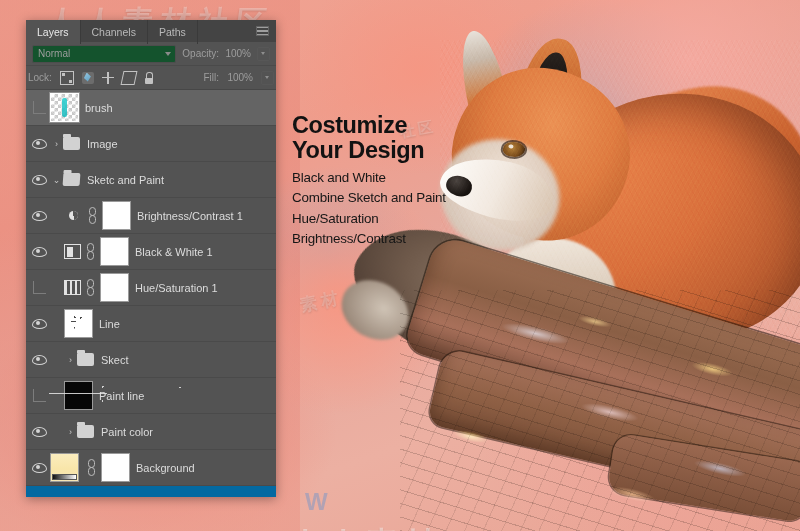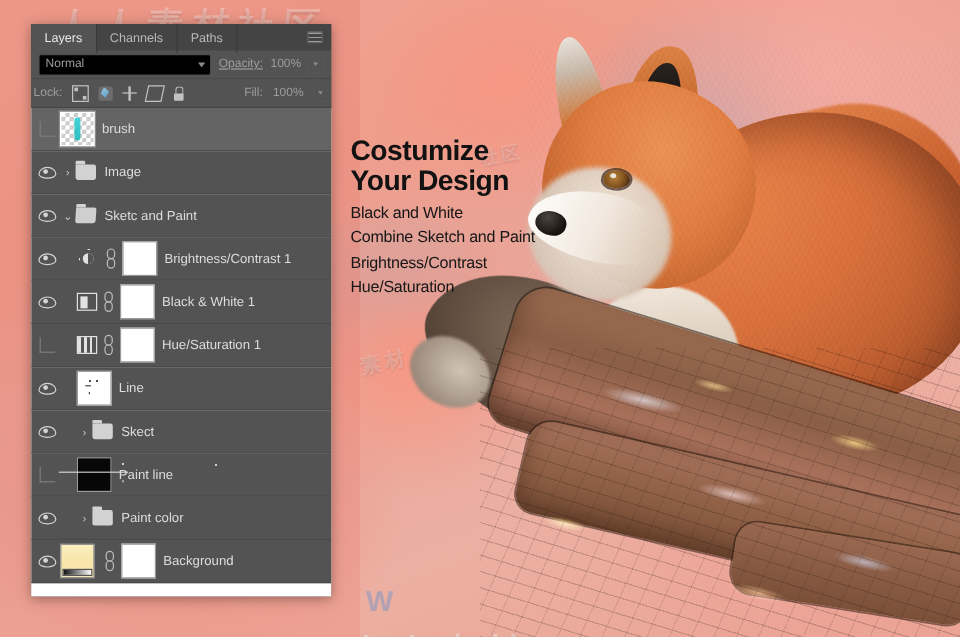--- a/index.html
+++ b/index.html
@@ -233,23 +233,23 @@
   .ic-shape{border:1.4px solid #cecece;}
   .ic-shape::before,.ic-shape::after{content:"";position:absolute;width:3px;height:3px;background:#cecece;}
   .ic-shape::before{left:-2px;top:-2px;}
   .ic-shape::after{right:-2px;bottom:-2px;}
   .ic-smart{border:1.4px solid #cecece;border-radius:1px;}
   .ic-smart::after{content:"";position:absolute;right:-1px;bottom:-1px;width:6px;height:6px;border-right:1.4px solid #cecece;border-bottom:1.4px solid #cecece;background:#535353;}
   .toggle-sw{width:11px;height:15px;border-radius:6px;background:#c9c9c9;position:relative;opacity:.9;}
   .toggle-sw::after{content:"";position:absolute;left:1.5px;top:1.5px;width:8px;height:8px;border-radius:50%;background:#f2f2f2;}
 
   .blendbar{height:23px;display:flex;align-items:center;padding:0 6px;gap:6px;background:#535353;border-bottom:1px solid #4a4a4a;flex:0 0 auto;}
-  .blend-select{flex:1 1 auto;height:16px;background:#000000;border:1px solid #4d4d4d;border-radius:2px;display:flex;align-items:center;padding:0 5px;font-size:10px;color:#9d9d9d;position:relative;}
+  .blend-select{flex:1 1 auto;height:16px;background:#14532d;border:1px solid #4d4d4d;border-radius:2px;display:flex;align-items:center;padding:0 5px;font-size:10px;color:#9d9d9d;position:relative;}
   .blend-select .caret{position:absolute;right:4px;width:0;height:0;border-left:3.5px solid transparent;border-right:3.5px solid transparent;border-top:4px solid #8b8b8b;}
-  .op-label{font-size:10px;color:#9d9d9d;text-decoration:underline;}
+  .op-label{font-size:10px;color:#9d9d9d;}
   .op-val{font-size:10px;color:#9d9d9d;min-width:26px;text-align:right;}
   .stepper{width:11px;height:12px;border:1px solid #575757;border-radius:2px;position:relative;}
   .stepper::after{content:"";position:absolute;left:3px;top:4.5px;width:0;height:0;border-left:2.5px solid transparent;border-right:2.5px solid transparent;border-top:3px solid #8d8d8d;}
 
   .lockbar{height:23px;display:flex;align-items:center;padding:0 2px;gap:8px;background:#535353;border-bottom:1px solid #474747;flex:0 0 auto;}
   .lock-label{font-size:10px;color:#9d9d9d;}
   .lk{width:12px;height:12px;position:relative;opacity:.9;}
   .lk-grid{border:1px solid #cfcfcf;}
   .lk-grid::before,.lk-grid::after{content:"";position:absolute;width:3px;height:3px;background:#cfcfcf;}
   .lk-grid::before{left:1px;top:1px;}
@@ -257,21 +257,21 @@
   .lk-brush{background:#6f6f6f;border-radius:2px;}
   .lk-brush::after{content:"";position:absolute;left:2px;top:1px;width:7px;height:9px;background:linear-gradient(150deg,#9bd2ef,#5ea7cd);clip-path:polygon(40% 0,100% 45%,55% 100%,0 60%);}
   .lk-move::before{content:"";position:absolute;left:5px;top:0;width:1.6px;height:12px;background:#cfcfcf;}
   .lk-move::after{content:"";position:absolute;left:0;top:5px;width:12px;height:1.6px;background:#cfcfcf;}
   .lk-art{border:1.4px solid #cfcfcf;transform:skewX(-12deg);}
   .lk-lock{width:10px;height:12px;}
   .lk-lock::before{content:"";position:absolute;left:1px;bottom:0;width:8px;height:6px;background:#cfcfcf;border-radius:1px;}
   .lk-lock::after{content:"";position:absolute;left:2.5px;top:0;width:5px;height:6px;border:1.4px solid #cfcfcf;border-bottom:0;border-radius:3px 3px 0 0;}
   .fill-label{font-size:10px;color:#9d9d9d;margin-left:auto;}
 
-  .layer-list{flex:1 1 auto;overflow:hidden;background:#ffffff;}
+  .layer-list{flex:1 1 auto;overflow:hidden;background:#0369a1;}
   .row{
     display:flex;align-items:center;height:35px;
     border-bottom:1px solid #4a4a4a;padding-left:2px;position:relative;
     background:#535353;
   }
   .row.selected{background:#646464;}
   .eye{width:22px;height:35px;display:flex;align-items:center;justify-content:center;flex:0 0 auto;}
   .eye-g{width:13px;height:8px;border:1.4px solid #d4d4d4;border-radius:50% 50% 50% 50%/60% 60% 40% 40%;position:relative;}
   .eye-g::after{content:"";position:absolute;left:3.6px;top:1.3px;width:4px;height:4px;border-radius:50%;background:#d4d4d4;}
   .eye-off{width:12px;height:12px;border-left:1.4px solid #7d7d7d;border-bottom:1.4px solid #7d7d7d;}
@@ -383,22 +383,22 @@
   <div class="wm-w">W</div>
   <div class="wm wm-bot">人人素材</div>
 
   <div class="headline">
     <div>Costumize</div>
     <div>Your Design</div>
   </div>
   <div class="subline">
     <div>Black and White</div>
     <div>Combine Sketch and Paint</div>
+    <div>Hue/Saturation</div>
     <div>Brightness/Contrast</div>
-    <div>Hue/Saturation</div>
   </div>
 
   <div id="layers-panel">
 
     <div class="tabbar">
       <div class="tab active">Layers</div>
       <div class="tab">Channels</div>
       <div class="tab">Paths</div>
       <div class="panel-menu"></div>
     </div>

